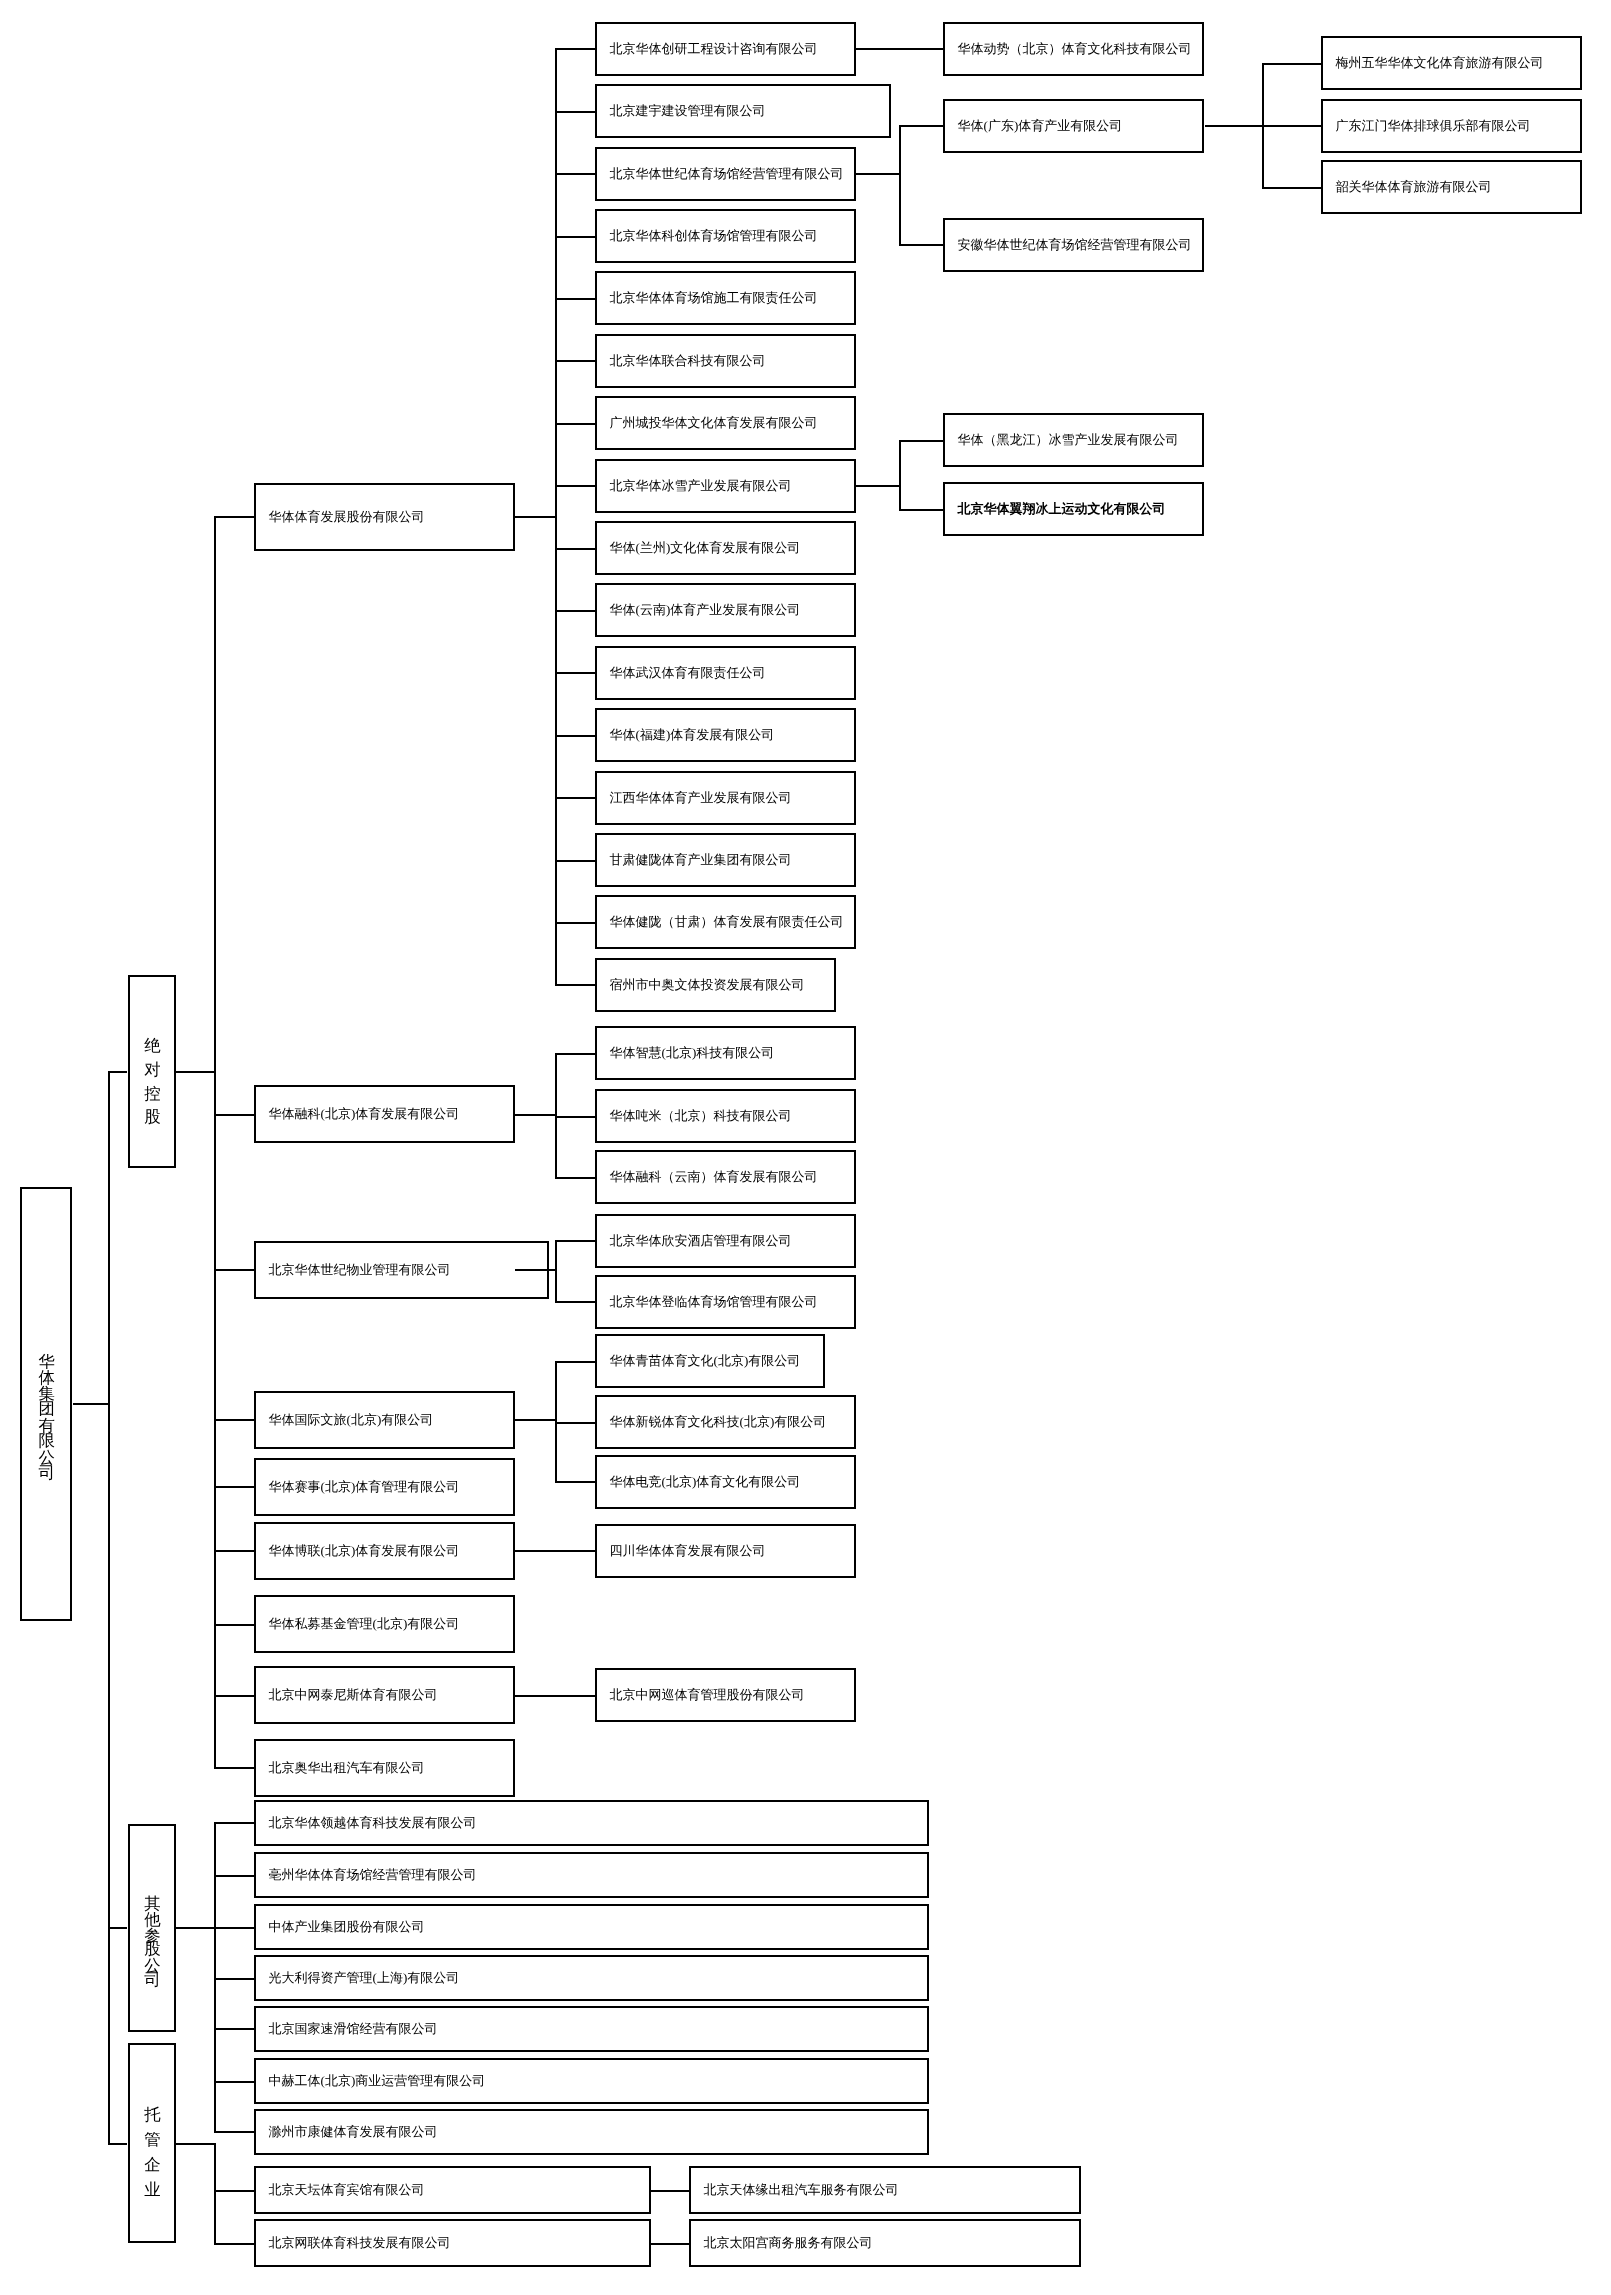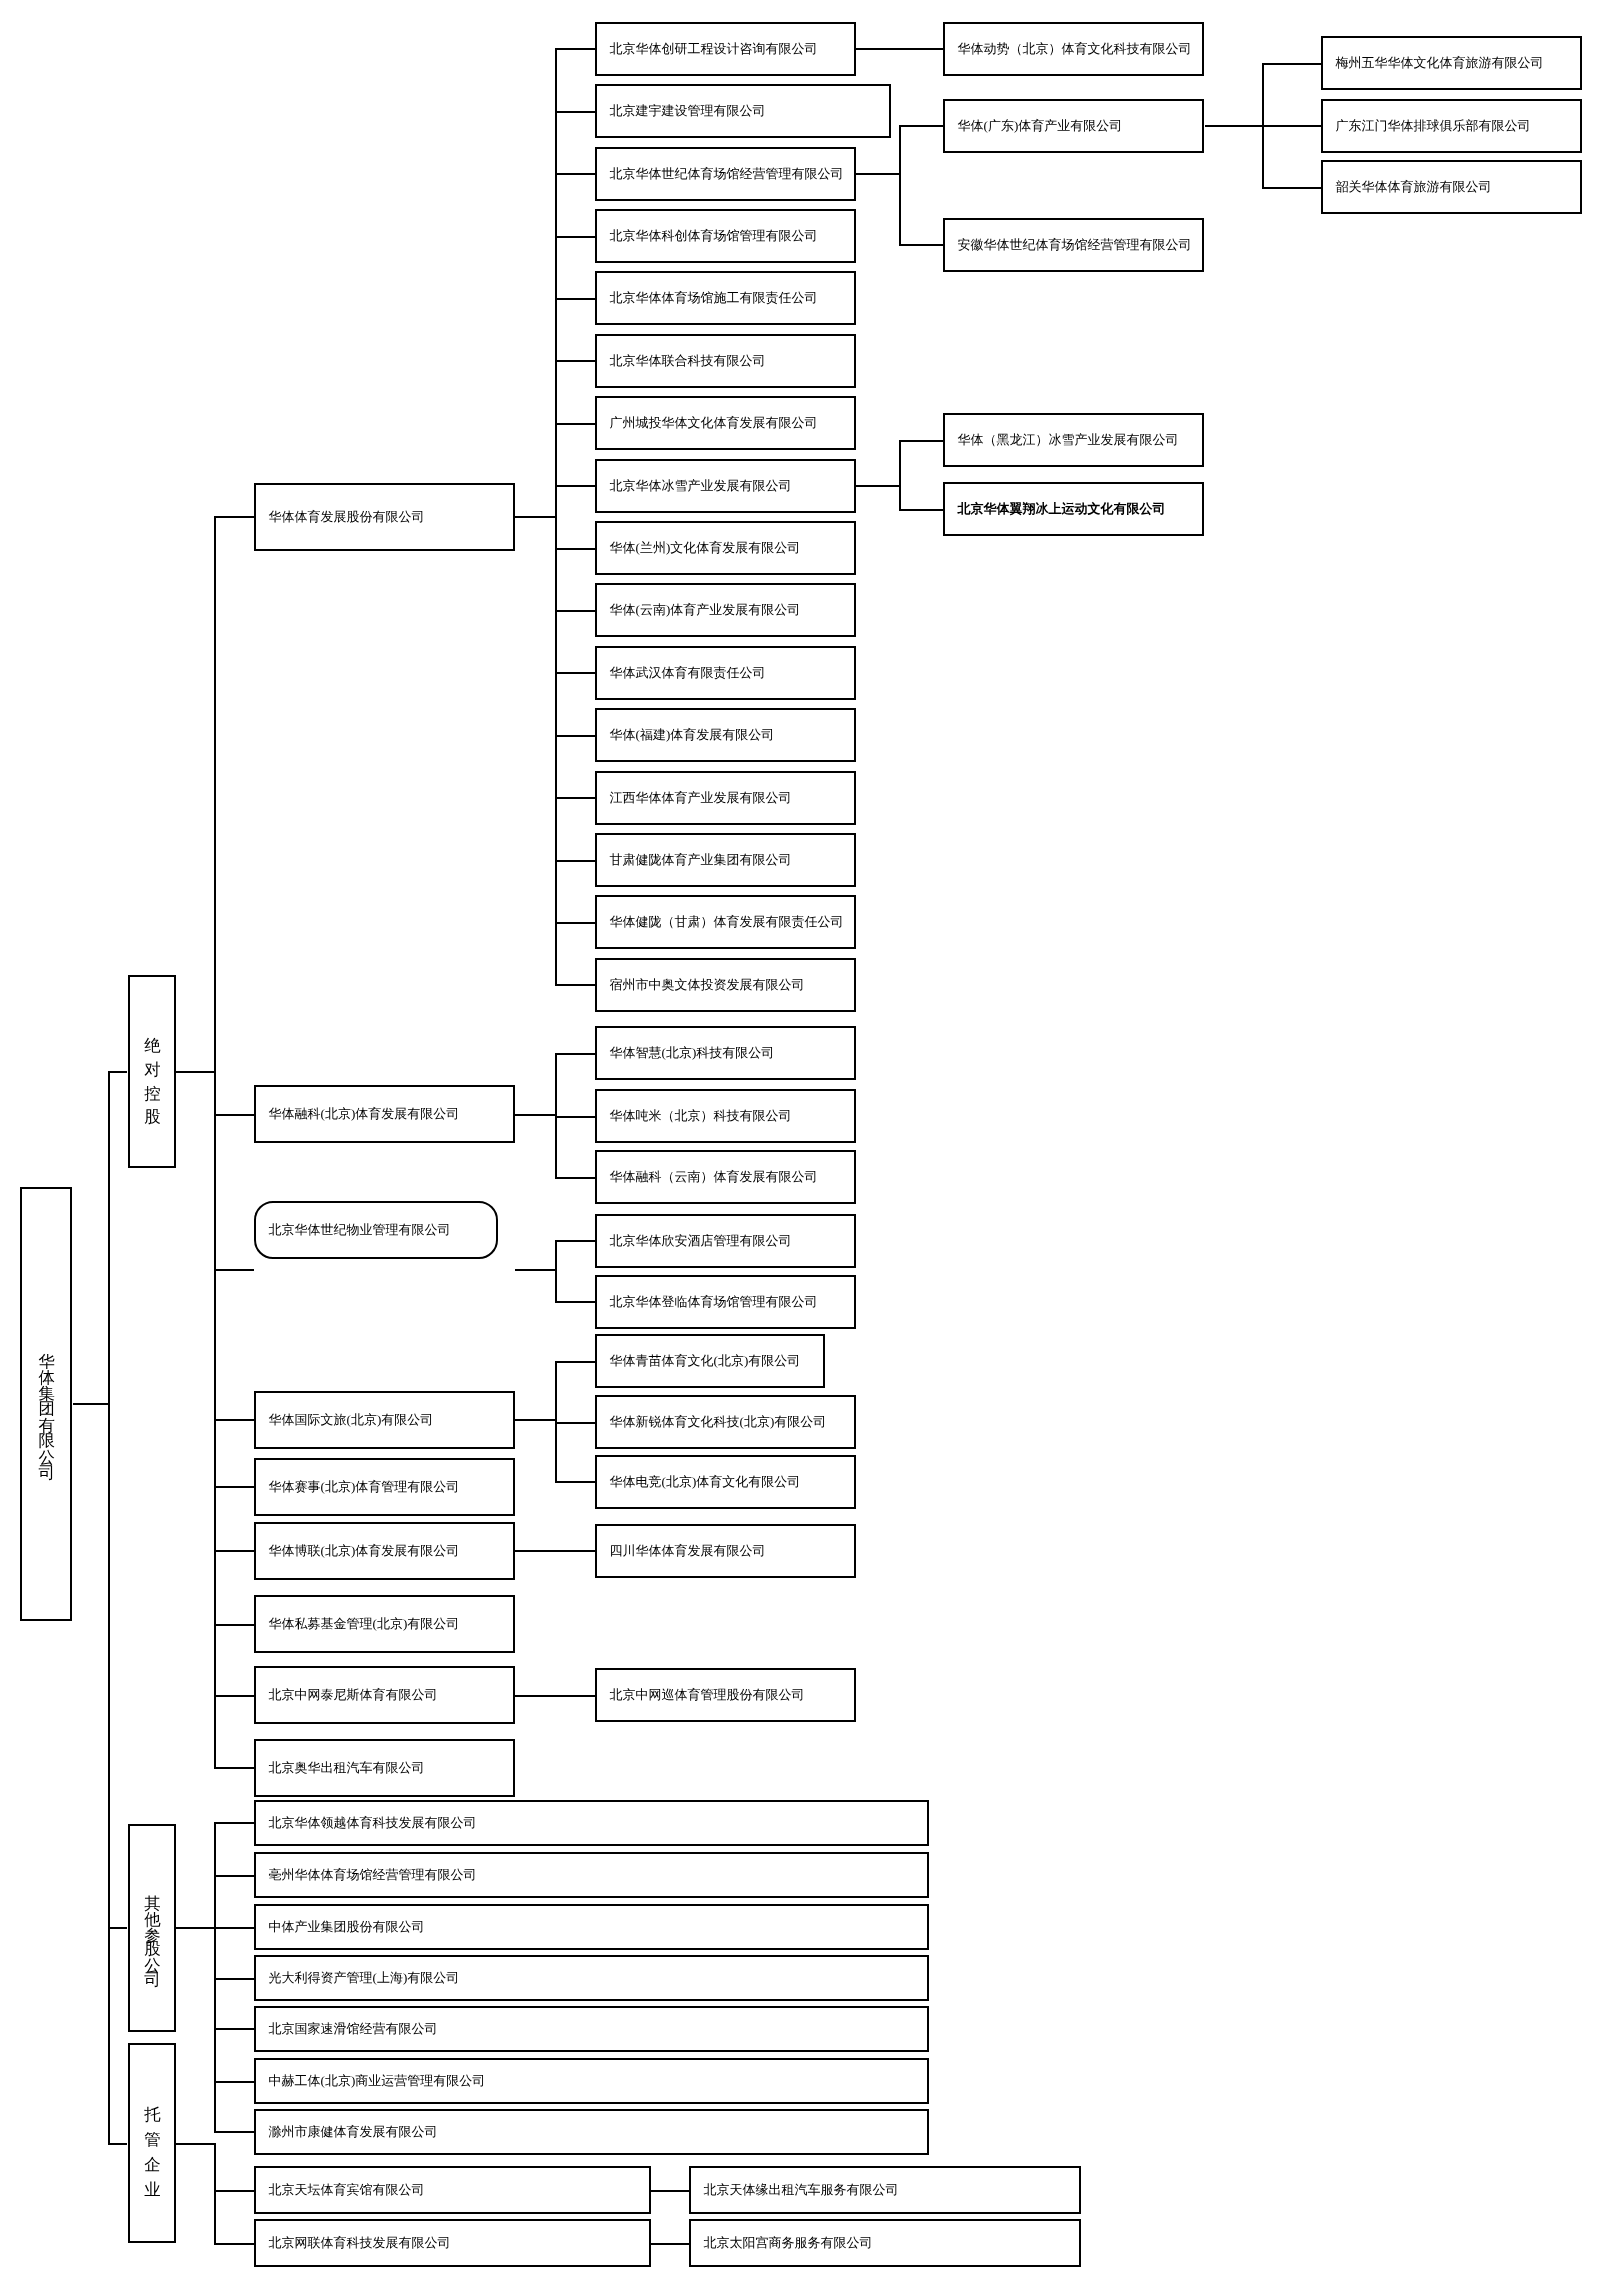--- a/index.html
+++ b/index.html
@@ -18,21 +18,21 @@
 
 <div id="canvas">
 
   <div class="vbox" style="left:20.3px;top:1187px;width:52px;height:434px;letter-spacing:16px;">华体集团有限公司</div>
   <div class="vbox" style="left:128px;top:975px;width:48px;height:193px;letter-spacing:24px;">绝对控股</div>
   <div class="vbox" style="left:128px;top:1824px;width:48px;height:208px;letter-spacing:15.5px;">其他参股公司</div>
   <div class="vbox" style="left:128px;top:2043px;width:48px;height:200px;letter-spacing:25px;">托管企业</div>
 
   <div class="box" style="left:254px;top:483px;width:261px;height:68px;">华体体育发展股份有限公司</div>
   <div class="box" style="left:254px;top:1085px;width:261px;height:58px;">华体融科(北京)体育发展有限公司</div>
-  <div class="box" style="left:254px;top:1201px;width:244px;height:58px;border-radius:19px;">北京华体世纪物业管理有限公司</div>
+  <div class="box" style="left:254px;top:1241px;width:295px;height:58px;">北京华体世纪物业管理有限公司</div>
   <div class="box" style="left:254px;top:1391px;width:261px;height:58px;">华体国际文旅(北京)有限公司</div>
   <div class="box" style="left:254px;top:1458px;width:261px;height:58px;">华体赛事(北京)体育管理有限公司</div>
   <div class="box" style="left:254px;top:1522px;width:261px;height:58px;">华体博联(北京)体育发展有限公司</div>
   <div class="box" style="left:254px;top:1595px;width:261px;height:58px;">华体私募基金管理(北京)有限公司</div>
   <div class="box" style="left:254px;top:1666px;width:261px;height:58px;">北京中网泰尼斯体育有限公司</div>
   <div class="box" style="left:254px;top:1739px;width:261px;height:58px;">北京奥华出租汽车有限公司</div>
 
   <div class="box" style="left:595px;top:22px;width:261px;height:54px;">北京华体创研工程设计咨询有限公司</div>
   <div class="box" style="left:595px;top:84px;width:296px;height:54px;">北京建宇建设管理有限公司</div>
   <div class="box" style="left:595px;top:147px;width:261px;height:54px;">北京华体世纪体育场馆经营管理有限公司</div>
@@ -41,21 +41,21 @@
   <div class="box" style="left:595px;top:334px;width:261px;height:54px;">北京华体联合科技有限公司</div>
   <div class="box" style="left:595px;top:396px;width:261px;height:54px;">广州城投华体文化体育发展有限公司</div>
   <div class="box" style="left:595px;top:459px;width:261px;height:54px;">北京华体冰雪产业发展有限公司</div>
   <div class="box" style="left:595px;top:521px;width:261px;height:54px;">华体(兰州)文化体育发展有限公司</div>
   <div class="box" style="left:595px;top:583px;width:261px;height:54px;">华体(云南)体育产业发展有限公司</div>
   <div class="box" style="left:595px;top:646px;width:261px;height:54px;">华体武汉体育有限责任公司</div>
   <div class="box" style="left:595px;top:708px;width:261px;height:54px;">华体(福建)体育发展有限公司</div>
   <div class="box" style="left:595px;top:771px;width:261px;height:54px;">江西华体体育产业发展有限公司</div>
   <div class="box" style="left:595px;top:833px;width:261px;height:54px;">甘肃健陇体育产业集团有限公司</div>
   <div class="box" style="left:595px;top:895px;width:261px;height:54px;">华体健陇（甘肃）体育发展有限责任公司</div>
-  <div class="box" style="left:595px;top:958px;width:261px;height:54px;">宿州市中奥文体投资发展有限公司</div>
+  <div class="box" style="left:595px;top:958px;width:241px;height:54px;">宿州市中奥文体投资发展有限公司</div>
 
   <div class="box" style="left:943px;top:22px;width:261px;height:54px;">华体动势（北京）体育文化科技有限公司</div>
   <div class="box" style="left:943px;top:99px;width:261px;height:54px;">华体(广东)体育产业有限公司</div>
   <div class="box" style="left:943px;top:218px;width:261px;height:54px;">安徽华体世纪体育场馆经营管理有限公司</div>
   <div class="box" style="left:943px;top:413px;width:261px;height:54px;">华体（黑龙江）冰雪产业发展有限公司</div>
   <div class="box" style="left:943px;top:482px;width:261px;height:54px;font-weight:bold;">北京华体翼翔冰上运动文化有限公司</div>
 
   <div class="box" style="left:1321px;top:36px;width:261px;height:54px;">梅州五华华体文化体育旅游有限公司</div>
   <div class="box" style="left:1321px;top:99px;width:261px;height:54px;">广东江门华体排球俱乐部有限公司</div>
   <div class="box" style="left:1321px;top:160px;width:261px;height:54px;">韶关华体体育旅游有限公司</div>

